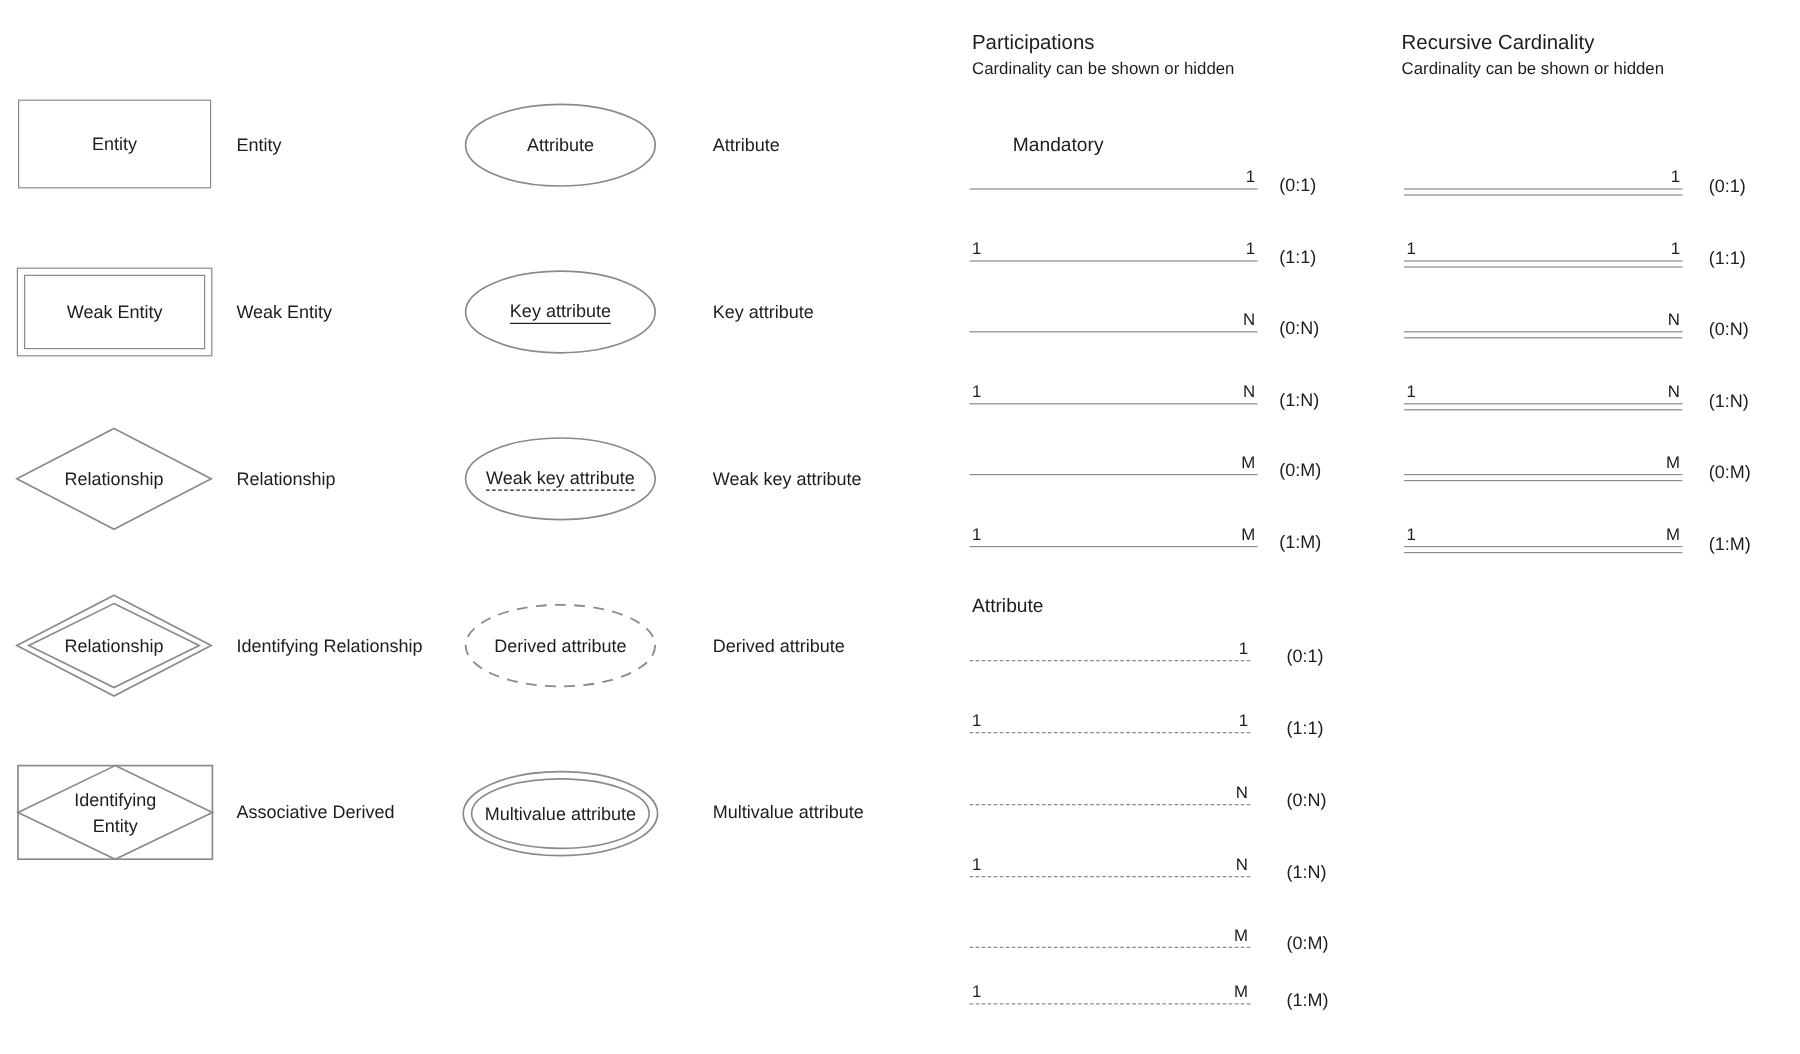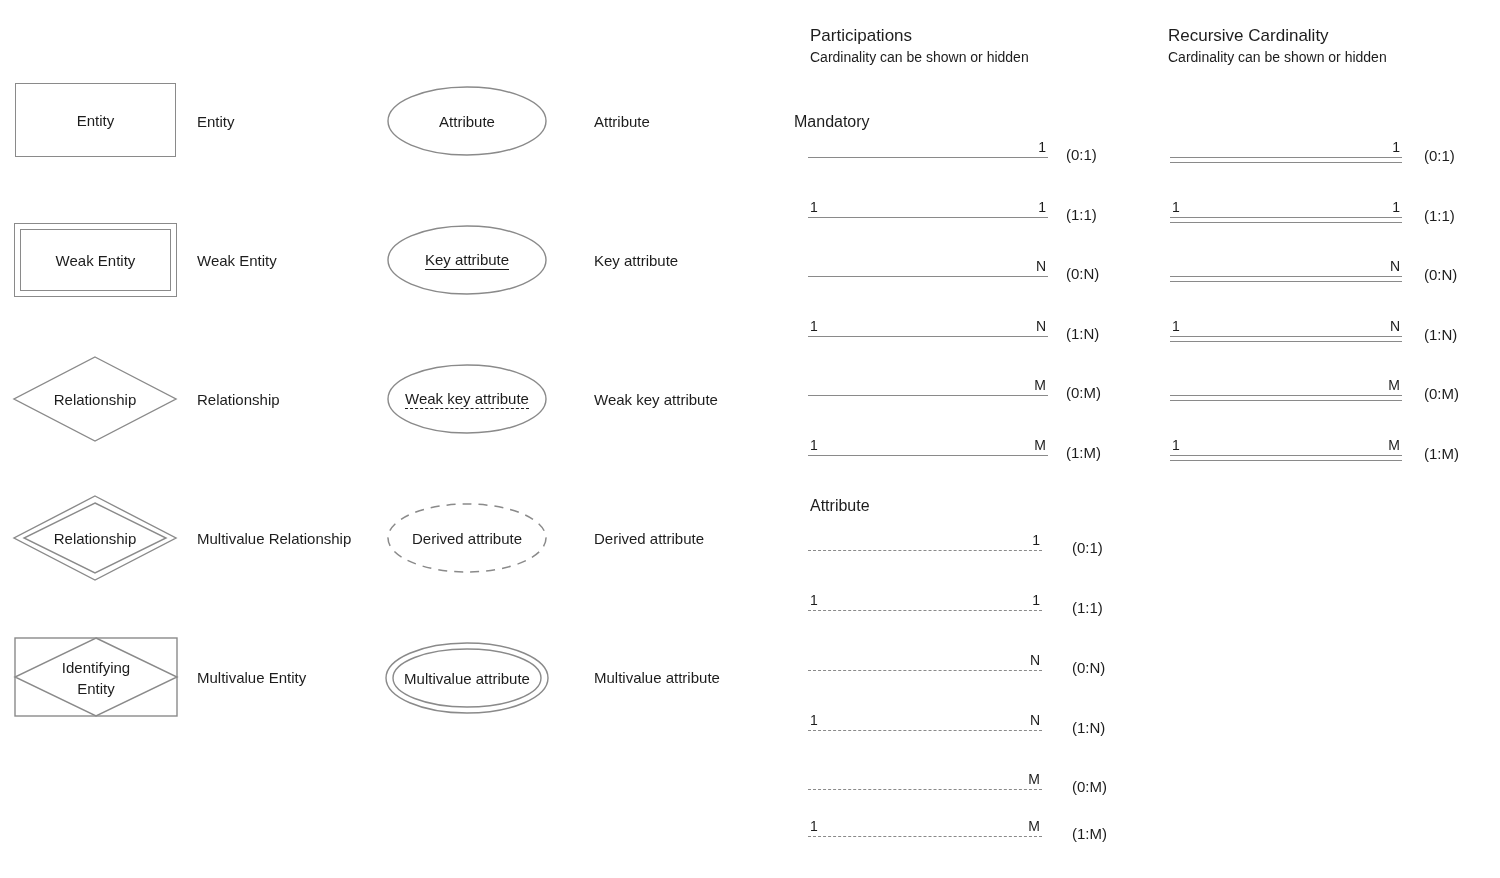--- a/index.html
+++ b/index.html
@@ -180,31 +180,31 @@
   </div>
   <div class="shape-label" style="left:197px; top:392px;">Relationship</div>
 
   <div class="legend-row" style="left:12px; top:494px; width:166px; height:88px;">
     <svg width="166" height="88" viewBox="0 0 166 88">
       <polygon class="sh-stroke" points="83,2 164,44 83,86 2,44"></polygon>
       <polygon class="sh-stroke-none" points="83,9 154,44 83,79 12,44"></polygon>
     </svg>
     <div class="shape-text" style="top:36px;">Relationship</div>
   </div>
-  <div class="shape-label" style="left:197px; top:531px;">Multivalue Relationship</div>
+  <div class="shape-label" style="left:197px; top:531px;">Identifying Relationship</div>
 
   <div class="legend-row" style="left:14px; top:637px; width:164px; height:80px;">
     <svg width="164" height="80" viewBox="0 0 164 80">
       <rect class="sh-stroke" x="1" y="1" width="162" height="78"></rect>
       <polygon class="sh-stroke-none" points="82,1 163,40 82,79 1,40"></polygon>
     </svg>
     <div class="shape-text" style="top:22px;">Identifying</div>
     <div class="shape-text" style="top:43px;">Entity</div>
   </div>
-  <div class="shape-label" style="left:197px; top:670px;">Multivalue Entity</div>
+  <div class="shape-label" style="left:197px; top:670px;">Associative Derived</div>
 
   <div class="legend-row" style="left:386px; top:85px; width:162px; height:72px;">
     <svg width="162" height="72" viewBox="0 0 162 72">
       <ellipse class="sh-stroke" cx="81" cy="36" rx="79" ry="34"></ellipse>
     </svg>
     <div class="shape-text" style="top:28px;">Attribute</div>
   </div>
   <div class="shape-label" style="left:594px; top:114px;">Attribute</div>
 
   <div class="legend-row" style="left:386px; top:224px; width:162px; height:72px;">
@@ -240,21 +240,21 @@
       <ellipse class="sh-stroke" cx="83" cy="37" rx="81" ry="35"></ellipse>
       <ellipse class="sh-stroke-none" cx="83" cy="37" rx="74" ry="29"></ellipse>
     </svg>
     <div class="shape-text" style="top:29px;">Multivalue attribute</div>
   </div>
   <div class="shape-label" style="left:594px; top:670px;">Multivalue attribute</div>
 
   <div class="sec-title" style="left:810px; top:27px;">Participations</div>
   <div class="sec-sub" style="left:810px; top:50px;">Cardinality can be shown or hidden</div>
 
-  <div class="sub-head" style="left:794px; top:114px;">Mandatory</div>
+  <div class="sub-head" style="left:844px; top:114px;">Mandatory</div>
 
   <div class="card-row" style="left:808px; top:140px; width:240px; height:22px;">
     <div class="card-mark left" style="top:0;"></div>
     <div class="card-mark right" style="top:0;">1</div>
     <div class="card-line" style="top:17px;"></div>
     <div class="card-paren" style="left:258px; top:7px;">(0:1)</div>
   </div>
 
   <div class="card-row" style="left:808px; top:200px; width:240px; height:22px;">
     <div class="card-mark left" style="top:0;">1</div>

